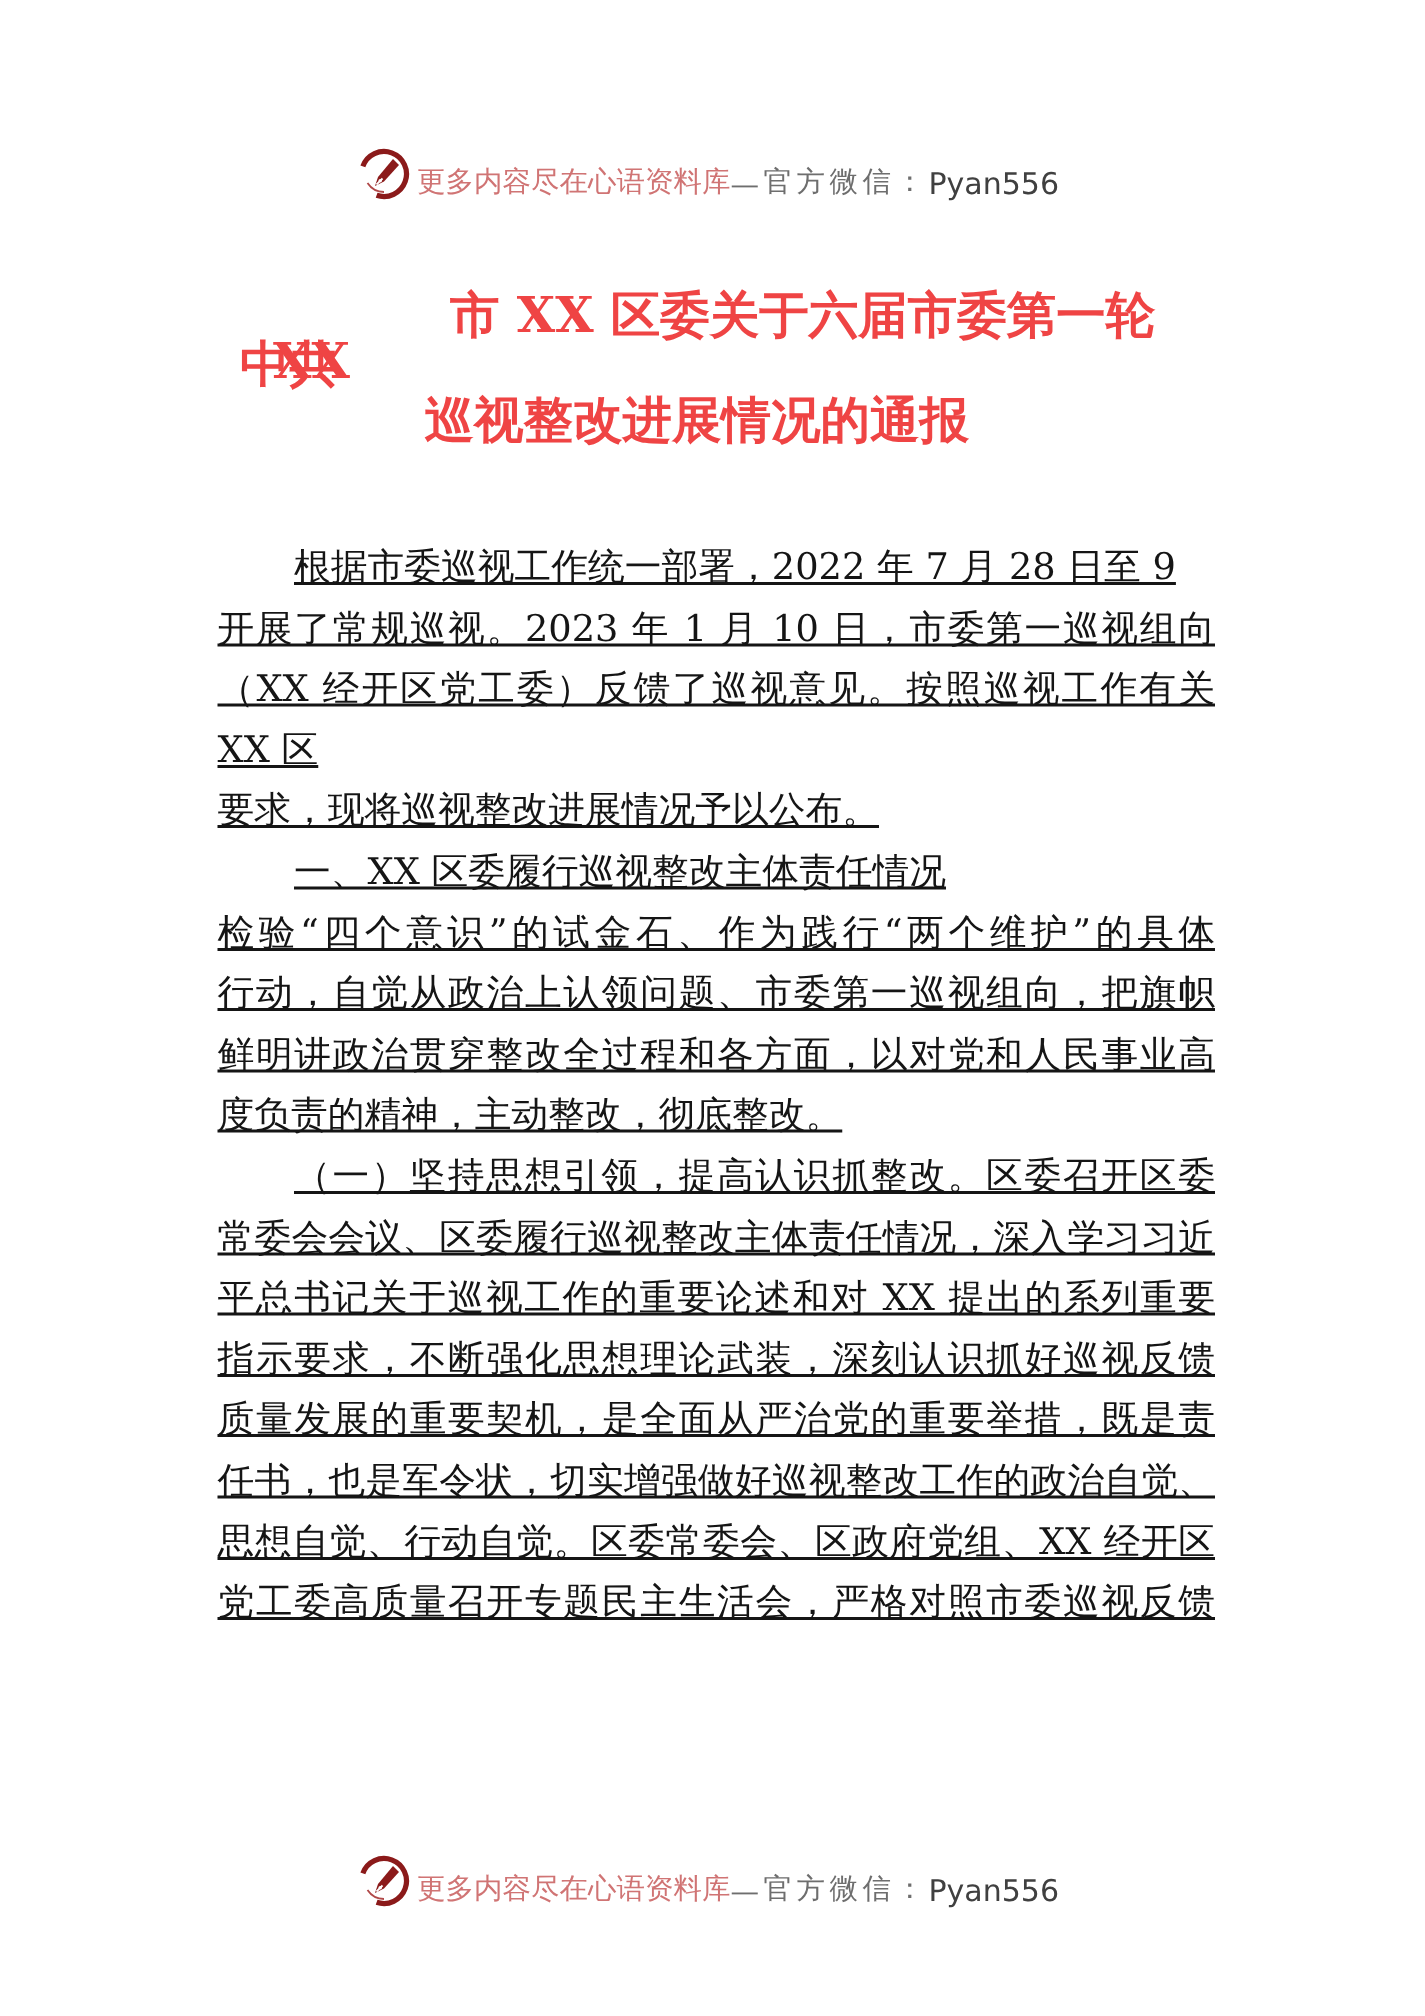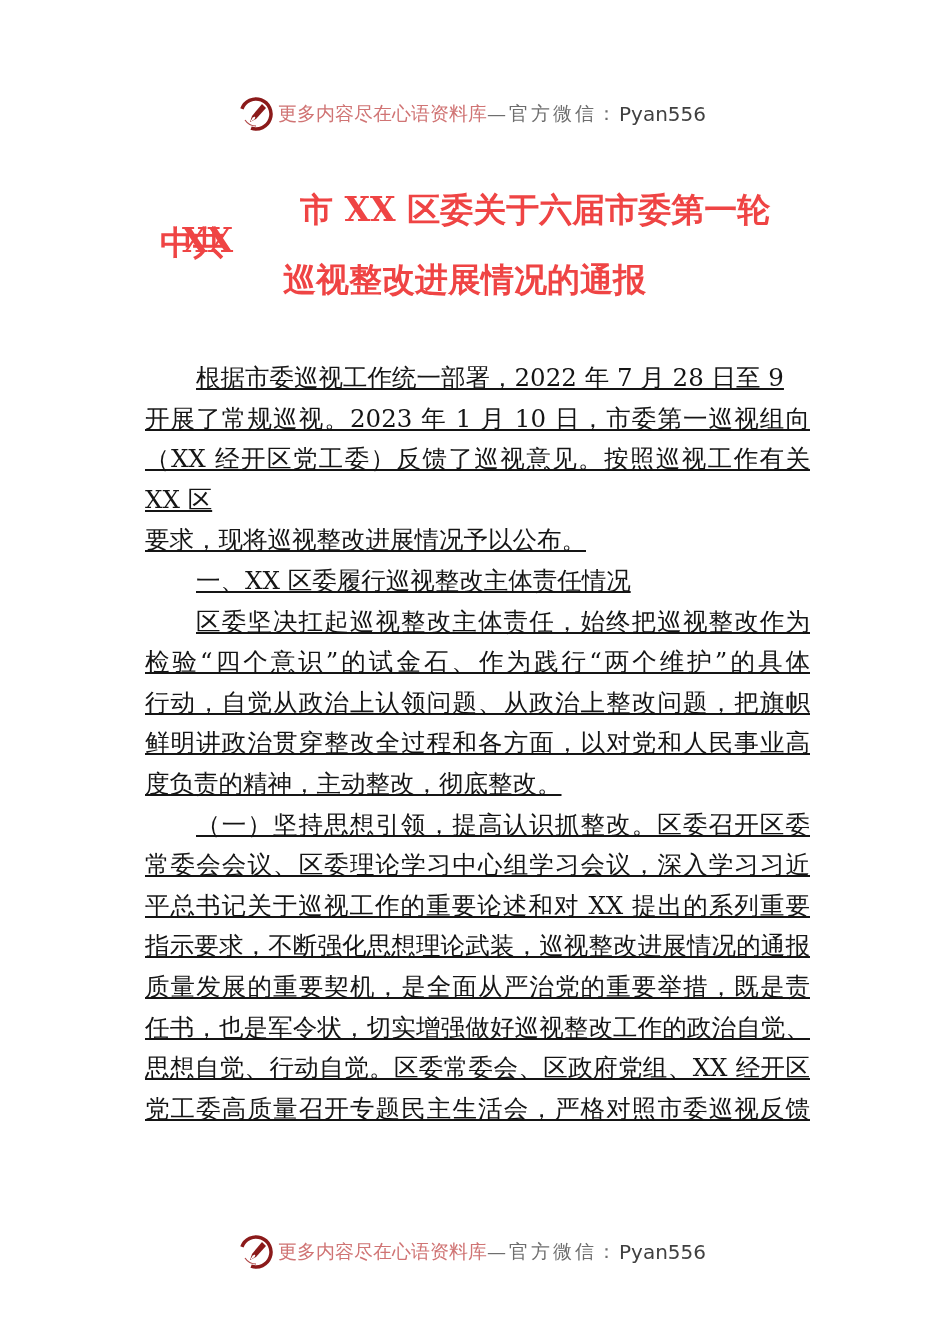--- a/index.html
+++ b/index.html
@@ -1,21 +1,21 @@
 <!DOCTYPE html>
 <html><head>
 <meta charset="utf-8">
 <style>
   html, body { margin: 0; padding: 0; }
   body {
     width: 950px; height: 1344px; background: #ffffff; position: relative; overflow: hidden;
     font-family: "DejaVu Serif", "Liberation Serif", serif; color: #111111;
   }
   .watermark {
-    position: absolute; left: 238px; height: 40px; display: flex; align-items: center;
+    position: absolute; left: 238px; height: 40px; display: flex; align-items: flex-end;
     font-family: "DejaVu Serif", "Liberation Serif", serif; font-size: 19px; white-space: nowrap;
   }
   .watermark.top { top: 94px; }
   .watermark.bottom { top: 1232px; }
   .wm-logo { width: 36px; height: 36px; margin-right: 4px; }
   .wm-red { color: #d07474; letter-spacing: 0px; }
   .wm-gray { color: #6e6e6e; letter-spacing: 3px; }
   .wm-id { color: #404040; font-family: "DejaVu Sans", "Liberation Sans", sans-serif; font-size: 20px; }
 
   .title-line {
@@ -63,29 +63,28 @@
 </div>
 <div class="title-line l2">巡视整改进展情况的通报</div>
 
 <div class="body-text para-block">
   <span class="line indent">根据市委巡视工作统一部署，2022 年 7 月 28 日至 9</span>
   <span class="line just">开展了常规巡视。2023 年 1 月 10 日，市委第一巡视组向</span>
   <span class="line just">（XX 经开区党工委）反馈了巡视意见。按照巡视工作有关</span>
   <span class="line">XX 区</span>
   <span class="line">要求，现将巡视整改进展情况予以公布。</span>
   <span class="line indent">一、XX 区委履行巡视整改主体责任情况</span>
-  <span class="line indent just">区委坚决扛起巡视整改主体责任，始终把巡视整改作为</span>
   <span class="line just">检验“四个意识”的试金石、作为践行“两个维护”的具体</span>
-  <span class="line just">行动，自觉从政治上认领问题、从政治上整改问题，把旗帜</span>
+  <span class="line just">行动，自觉从政治上认领问题、市委第一巡视组向，把旗帜</span>
   <span class="line just">鲜明讲政治贯穿整改全过程和各方面，以对党和人民事业高</span>
   <span class="line">度负责的精神，主动整改，彻底整改。</span>
   <span class="line indent just">（一）坚持思想引领，提高认识抓整改。区委召开区委</span>
-  <span class="line just">常委会会议、区委理论学习中心组学习会议，深入学习习近</span>
+  <span class="line just">常委会会议、区委履行巡视整改主体责任情况，深入学习习近</span>
   <span class="line just">平总书记关于巡视工作的重要论述和对 XX 提出的系列重要</span>
-  <span class="line just">指示要求，不断强化思想理论武装，巡视整改进展情况的通报</span>
+  <span class="line just">指示要求，不断强化思想理论武装，深刻认识抓好巡视反馈</span>
   <span class="line just">质量发展的重要契机，是全面从严治党的重要举措，既是责</span>
   <span class="line just">任书，也是军令状，切实增强做好巡视整改工作的政治自觉、</span>
   <span class="line just">思想自觉、行动自觉。区委常委会、区政府党组、XX 经开区</span>
   <span class="line just">党工委高质量召开专题民主生活会，严格对照市委巡视反馈</span>
 </div>
 
 <div class="watermark bottom">
   <svg class="wm-logo" viewBox="0 0 36 36">
     <circle cx="18" cy="18" r="15" fill="none" stroke="#8b1a1a" stroke-width="3.5" stroke-dasharray="70 24" transform="rotate(200 18 18)"></circle>
     <path d="M24 8 L14 20 L12 26 L18 23 L28 12 Z" fill="#8b1a1a"></path>

